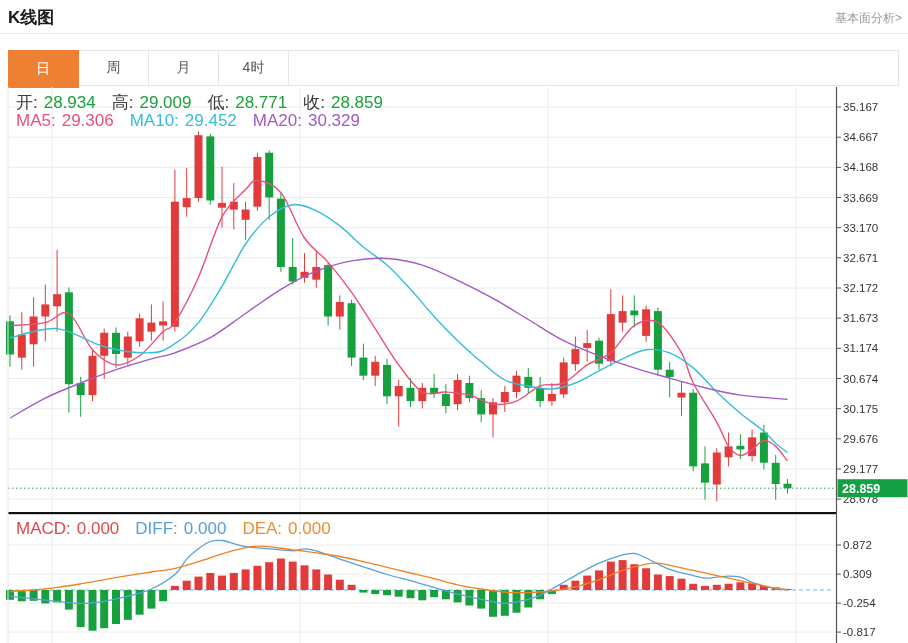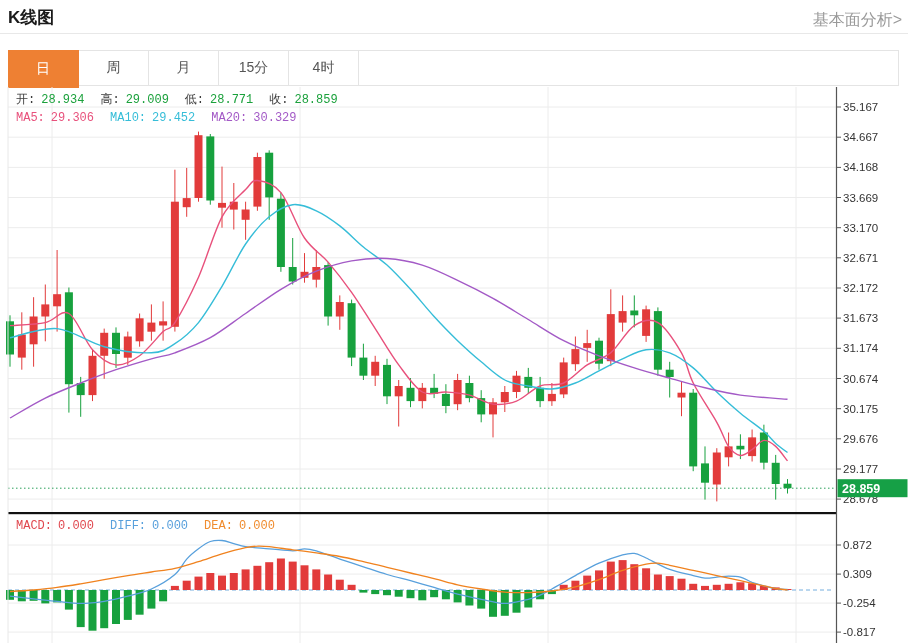--- a/index.html
+++ b/index.html
@@ -1,44 +1,43 @@
 <!DOCTYPE html>
 <html><head>
 <meta charset="utf-8">
 <style>
   html,body{margin:0;padding:0;background:#fff;}
   #app{position:relative;width:908px;height:643px;background:#fff;overflow:hidden;
        font-family:"Liberation Sans","DejaVu Sans",sans-serif;}
   .page-title{position:absolute;left:8px;top:6px;font-size:17px;font-weight:bold;color:#1a1a1a;}
-  .fund-link{position:absolute;right:6px;top:10px;font-size:16px;color:#999;cursor:pointer;}
+  .fund-link{position:absolute;right:6px;top:10px;font-size:12px;color:#999;cursor:pointer;}
   .title-divider{position:absolute;left:0;top:33px;width:908px;height:1px;background:#e8e8e8;}
   .tabbar{position:absolute;left:8px;top:50px;width:891px;height:36px;box-sizing:border-box;
           border:1px solid #e4e4e4;display:flex;background:#fff;}
   .tab{width:70px;height:100%;box-sizing:border-box;border-right:1px solid #e4e4e4;
        display:flex;align-items:center;justify-content:center;font-size:14px;color:#555;cursor:pointer;}
   .tab.active{background:#ee8033;color:#fff;border-right-color:#ee8033;margin:-1px 0 -1px -1px;
        height:38px;width:71px;}
-  .legend-row{position:absolute;left:16px;font-size:12px;white-space:nowrap;z-index:5;font-family:Liberation Mono, monospace;}
+  .legend-row{position:absolute;left:16px;font-size:17px;white-space:nowrap;z-index:5;}
   .legend-row span{margin-right:6px;}
   .legend-row .lv{margin-right:16px;}
   #chart-svg{position:absolute;left:0;top:0;z-index:1;}
   svg text{font-family:"Liberation Sans","DejaVu Sans",sans-serif;}
 </style>
 </head>
 <body>
 
 <div id="app">
   <div class="page-title">K线图</div>
   <div class="fund-link">基本面分析&gt;</div>
   <div class="title-divider"></div>
   <div class="tabbar" id="tabbar">
       <div class="tab active">日</div>
       <div class="tab">周</div>
       <div class="tab">月</div>
-      <div class="tab">15分</div>
       <div class="tab">4时</div>
     </div>
   <div class="legend-row" id="ohlc-row" style="top:91px;"><span style="color: rgb(60, 60, 60);">开:</span><span class="lv" style="color: rgb(27, 161, 60);">28.934</span><span style="color: rgb(60, 60, 60);">高:</span><span class="lv" style="color: rgb(27, 161, 60);">29.009</span><span style="color: rgb(60, 60, 60);">低:</span><span class="lv" style="color: rgb(27, 161, 60);">28.771</span><span style="color: rgb(60, 60, 60);">收:</span><span class="lv" style="color: rgb(27, 161, 60);">28.859</span></div>
   <div class="legend-row" id="ma-row" style="top:111px;"><span style="color: rgb(232, 81, 124);">MA5:</span><span class="lv" style="color: rgb(232, 81, 124);">29.306</span><span style="color: rgb(54, 189, 216);">MA10:</span><span class="lv" style="color: rgb(54, 189, 216);">29.452</span><span style="color: rgb(163, 90, 198);">MA20:</span><span class="lv" style="color: rgb(163, 90, 198);">30.329</span></div>
   <div class="legend-row" id="macd-row" style="top:519px;"><span style="color: rgb(224, 72, 79);">MACD:</span><span class="lv" style="color: rgb(224, 72, 79);">0.000</span><span style="color: rgb(88, 160, 220);">DIFF:</span><span class="lv" style="color: rgb(88, 160, 220);">0.000</span><span style="color: rgb(240, 140, 46);">DEA:</span><span class="lv" style="color: rgb(240, 140, 46);">0.000</span></div>
   <svg id="chart-svg" width="908" height="643">
       <line x1="8" y1="107.0" x2="836" y2="107.0" stroke="#ececec" stroke-width="1"></line>
       <line x1="8" y1="137.2" x2="836" y2="137.2" stroke="#ececec" stroke-width="1"></line>
       <line x1="8" y1="167.4" x2="836" y2="167.4" stroke="#ececec" stroke-width="1"></line>
       <line x1="8" y1="197.5" x2="836" y2="197.5" stroke="#ececec" stroke-width="1"></line>

